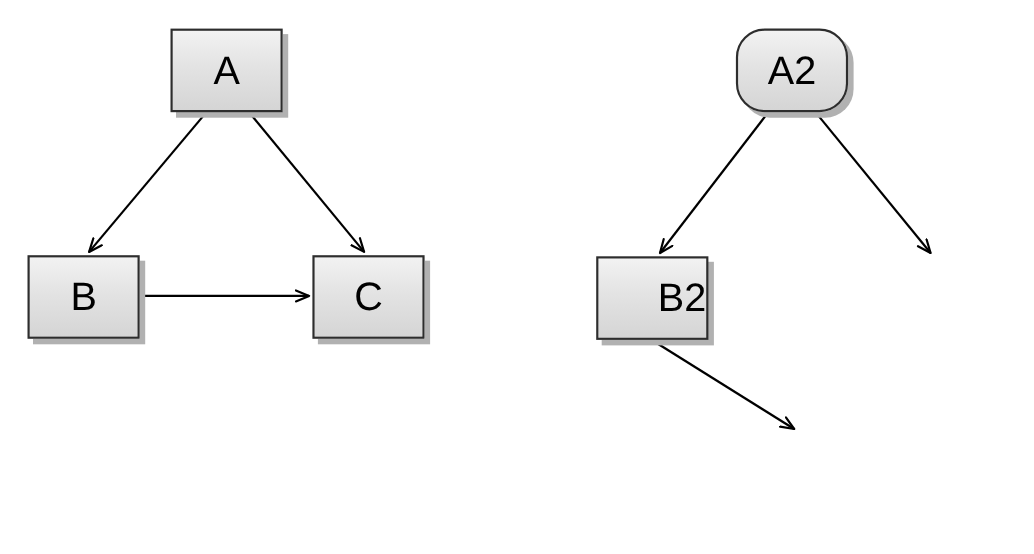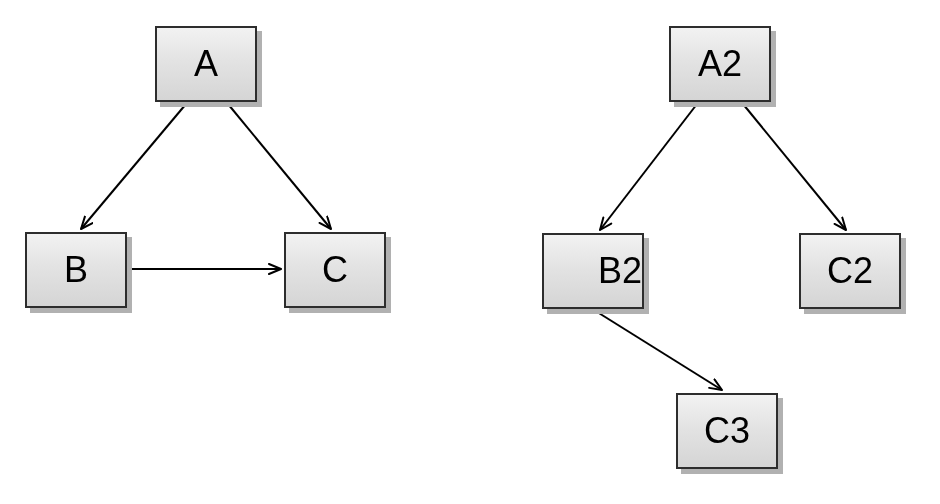--- a/index.html
+++ b/index.html
@@ -38,21 +38,21 @@
     justify-content: center;
     font-size: 36px;
     color: #000000;
     box-sizing: content-box;
     user-select: none;
   }
   
   .pos-a  { left: 155px; top: 26px;  }
   .pos-b  { left: 25px;  top: 232px; }
   .pos-c  { left: 284px; top: 232px; }
-  .pos-a2 { left: 669px; top: 26px;  }
+  .pos-a2 { left: 669px; top: 26px; border-radius: 26px;  }
   .pos-b2 { left: 542px; top: 233px; justify-content: flex-end; }
   .pos-c2 { left: 799px; top: 233px; }
   .pos-c3 { left: 676px; top: 393px; }
 </style>
 </head>
 <body>
 
 <div class="canvas">
 
   <svg class="edges-layer" width="940" height="504" viewBox="0 0 940 504" xmlns="http://www.w3.org/2000/svg">
@@ -80,20 +80,14 @@
   <div class="node pos-c">
     <span>C</span>
   </div>
 
   <div class="node pos-a2">
     <span>A2</span>
   </div>
   <div class="node pos-b2">
     <span>B2</span>
   </div>
-  <div class="node pos-c2">
-    <span>C2</span>
-  </div>
-  <div class="node pos-c3">
-    <span>C3</span>
-  </div>
 
 </div>
 
 </body></html>

